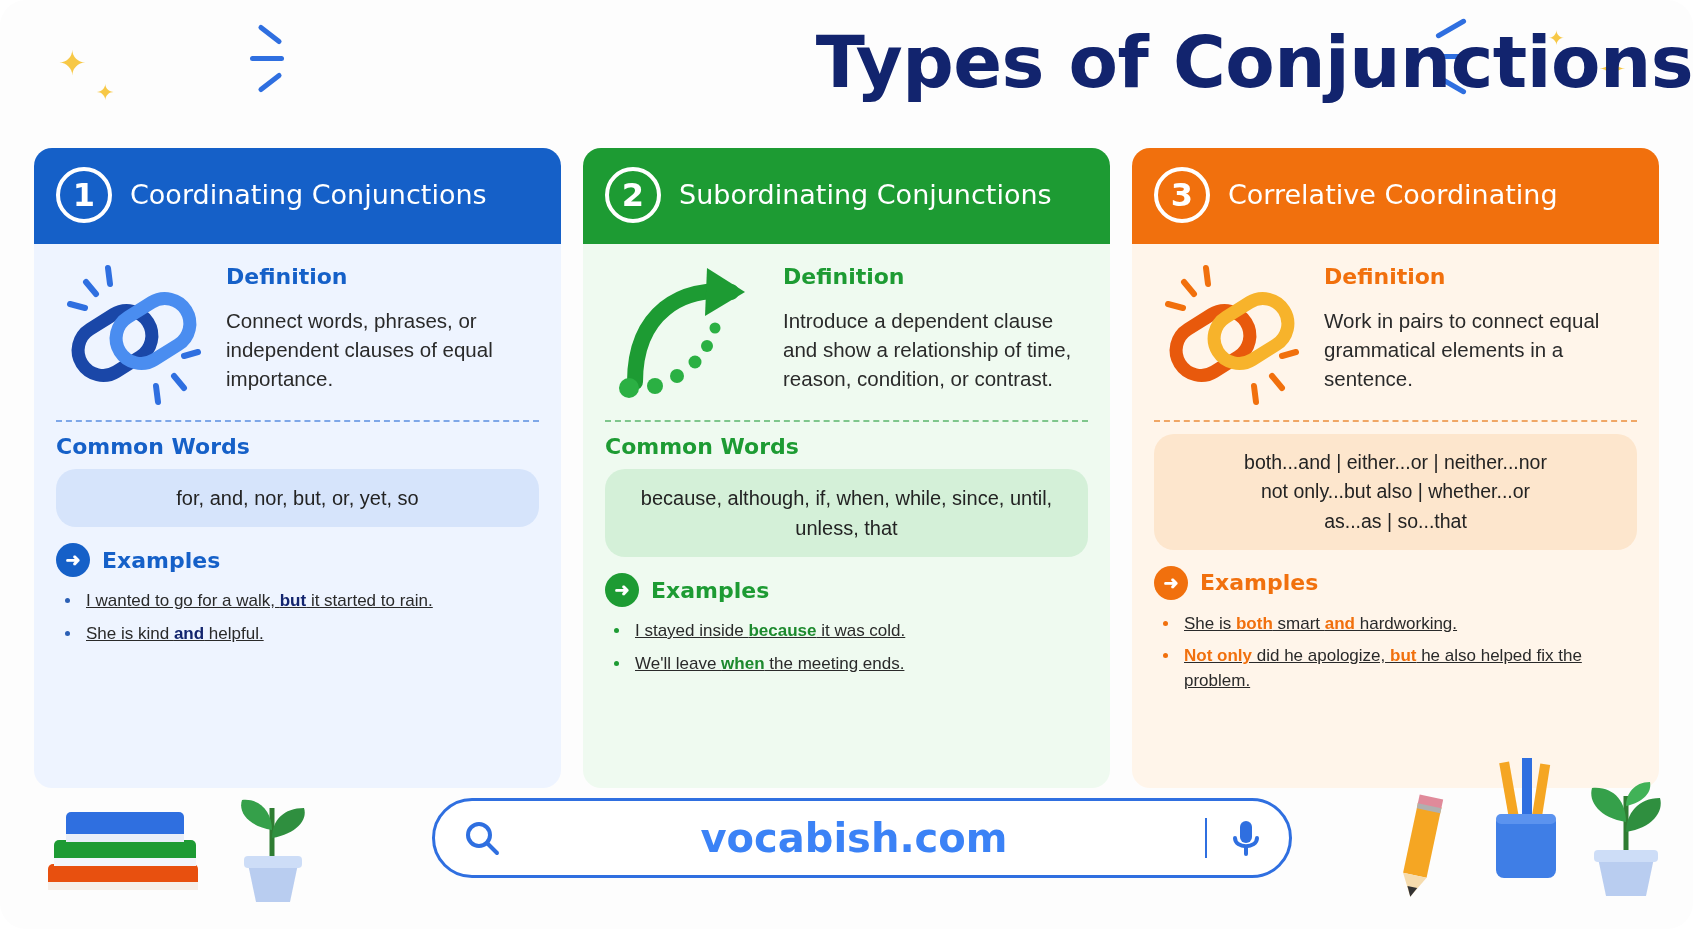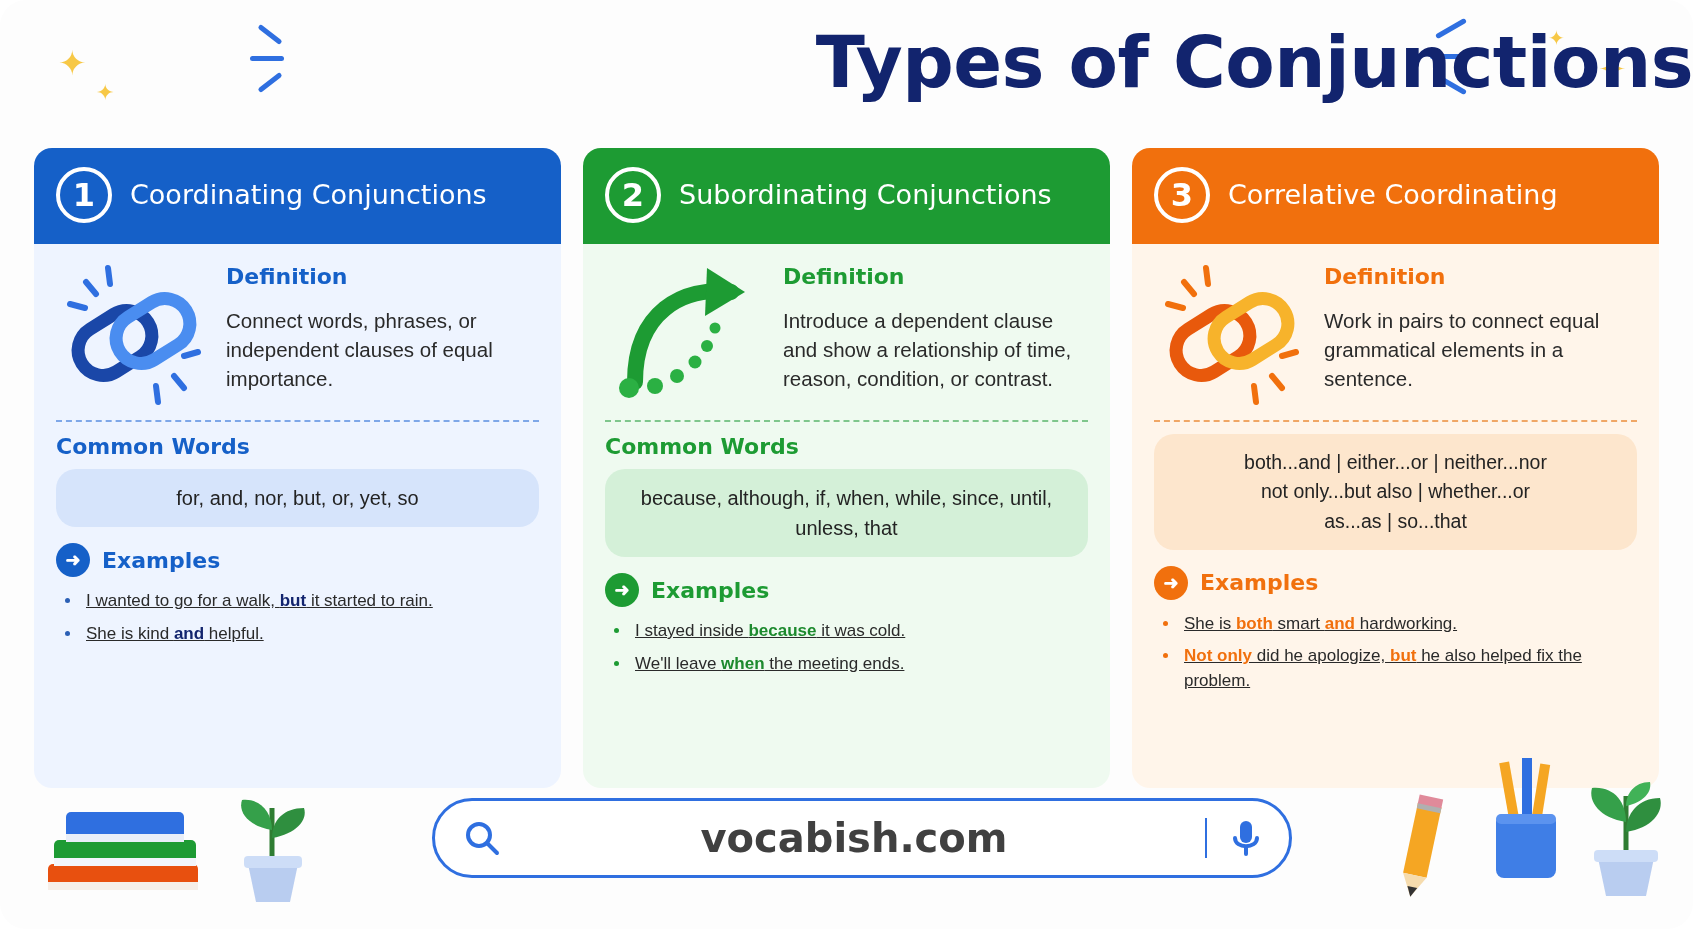--- a/index.html
+++ b/index.html
@@ -127,21 +127,21 @@
 
   
   .searchbar {
     position: absolute; left: 432px; top: 798px;
     width: 860px; height: 80px;
     border: 3px solid #2f6fe0; border-radius: 42px; background: #ffffff;
     display: flex; align-items: center; padding: 0 26px;
   }
   .search-domain {
     flex: 1 1 auto; text-align: center;
-    font-size: 40px; font-weight: bold; color: #404040;
+    font-size: 40px; font-weight: bold; color: #3b82f6;
     font-family: "DejaVu Sans", sans-serif;
   }
   .vline { width: 2px; height: 40px; background: #2f6fe0; margin-right: 22px; }
 
   
   .deco { position: absolute; }
 </style>
 </head>
 <body>
 

